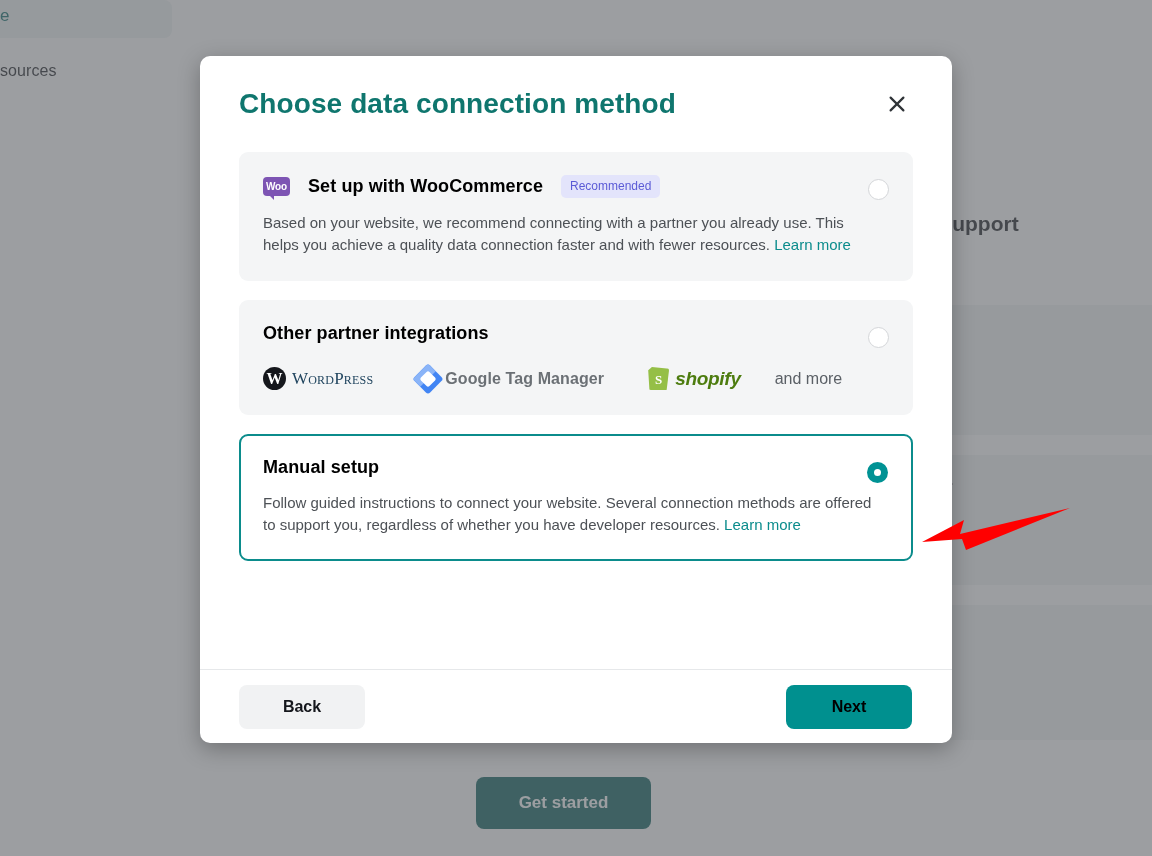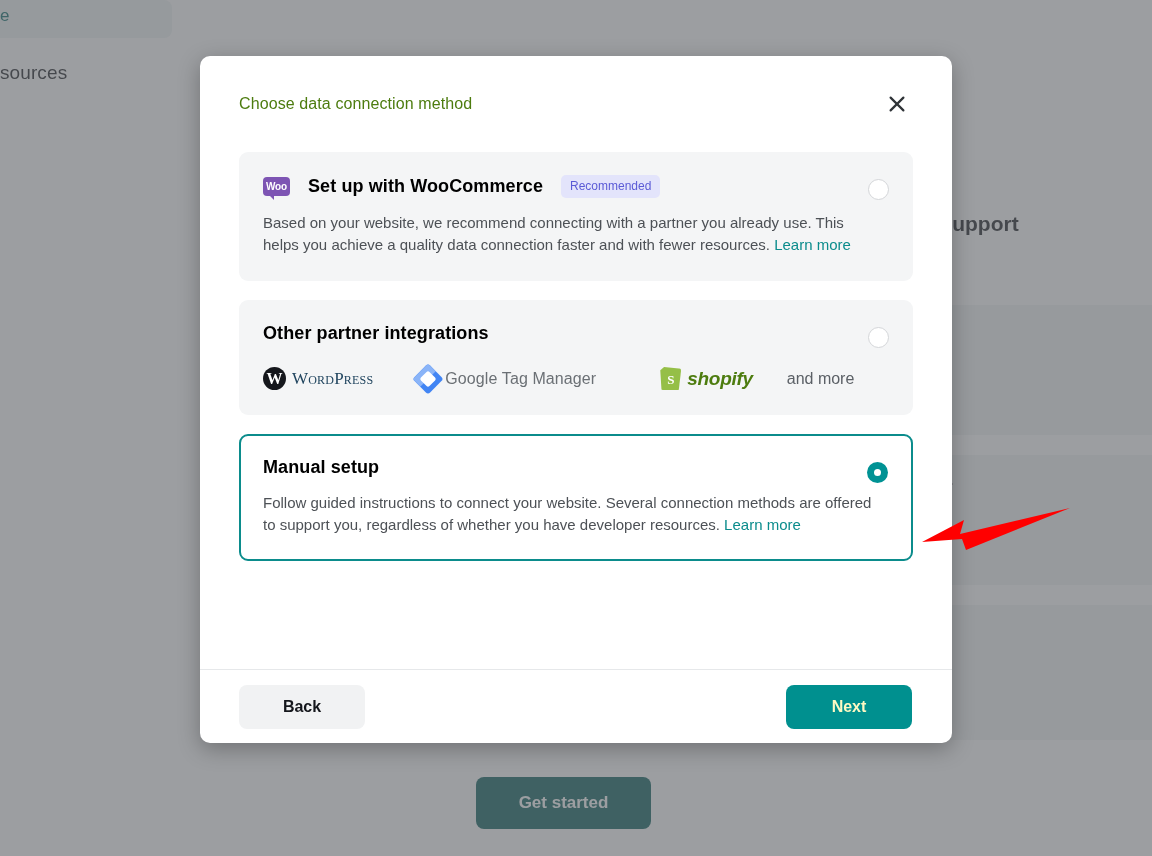--- a/index.html
+++ b/index.html
@@ -23,21 +23,21 @@
   .bg-sidebar-card {
     position: absolute; left: -90px; top: 0; width: 262px; height: 38px;
     background: #eef3f3; border-radius: 8px;
   }
   .bg-link-frag {
     position: absolute; left: 0; top: 6px;
     font-size: 17px; color: #0c6b6b; letter-spacing: .1px;
   }
   .bg-heading-frag {
     position: absolute; left: 0; top: 62px;
-    font-size: 19px; color: #1b1d22; letter-spacing: .1px;
+    font-size: 16px; color: #1b1d22; letter-spacing: .1px;
   }
 
   .bg-main { position: absolute; left: 172px; top: 0; right: 0; bottom: 0; background: #ffffff; }
 
   .bg-support-head {
     position: absolute; left: 730px; top: 212px;
     font-size: 21px; font-weight: bold; color: #1b1d22;
   }
   .bg-card {
     position: absolute; left: 705px; width: 352px;
@@ -67,21 +67,21 @@
     box-shadow: 0 6px 22px rgba(0,0,0,0.28);
     overflow: hidden;
   }
 
   .modal-header {
     position: relative; height: 96px;
     display: flex; align-items: center; justify-content: space-between;
     padding: 0 38px 0 39px;
   }
   .modal-title {
-    font-size: 16px; font-weight: normal; color: #4d7c0f; letter-spacing: .1px;
+    font-size: 28px; font-weight: bold; color: #0f766e; letter-spacing: .1px;
   }
   .close-btn {
     width: 34px; height: 34px; display: flex; align-items: center; justify-content: center;
     cursor: pointer; background: none; border: none; padding: 0;
   }
   .close-btn svg { display: block; }
 
   .modal-body { padding: 0 39px; }
 
   .option {
@@ -140,21 +140,21 @@
   .woo-logo::after {
     content: ""; position: absolute; left: 6px; bottom: -4px;
     width: 0; height: 0; border-left: 5px solid transparent;
     border-right: 0 solid transparent; border-top: 5px solid #7d54b3;
   }
 
   
   .partners { display: flex; align-items: center; margin-top: 23px; gap: 0; }
   .partner { display: flex; align-items: center; gap: 6px; }
   .p-gap-1 { margin-right: 44px; }
-  .p-gap-2 { margin-right: 64px; }
+  .p-gap-2 { margin-right: 44px; font-weight: bold; }
   .p-gap-3 { margin-right: 34px; }
 
   .wp-mark {
     width: 23px; height: 23px; border-radius: 50%;
     background: #15171c; color: #ffffff;
     display: flex; align-items: center; justify-content: center;
     font-family: "Liberation Serif", serif; font-size: 16px; font-weight: bold;
     line-height: 1;
   }
   .wp-text {
@@ -202,21 +202,21 @@
   }
   .btn {
     border: none; border-radius: 8px; cursor: pointer;
     font-size: 16px; font-weight: bold; font-family: "Liberation Sans", sans-serif;
   }
   .btn-back {
     background: #f1f2f3; color: #15171c;
     width: 126px; height: 44px;
   }
   .btn-next {
-    background: #00908f; color: #fef9c3;
+    background: #00908f; color: #000000;
     width: 126px; height: 44px;
   }
 
   
   .arrow { position: absolute; left: 916px; top: 500px; width: 160px; height: 60px; pointer-events: none; }
 </style>
 </head>
 <body>
 
 <div id="root">

